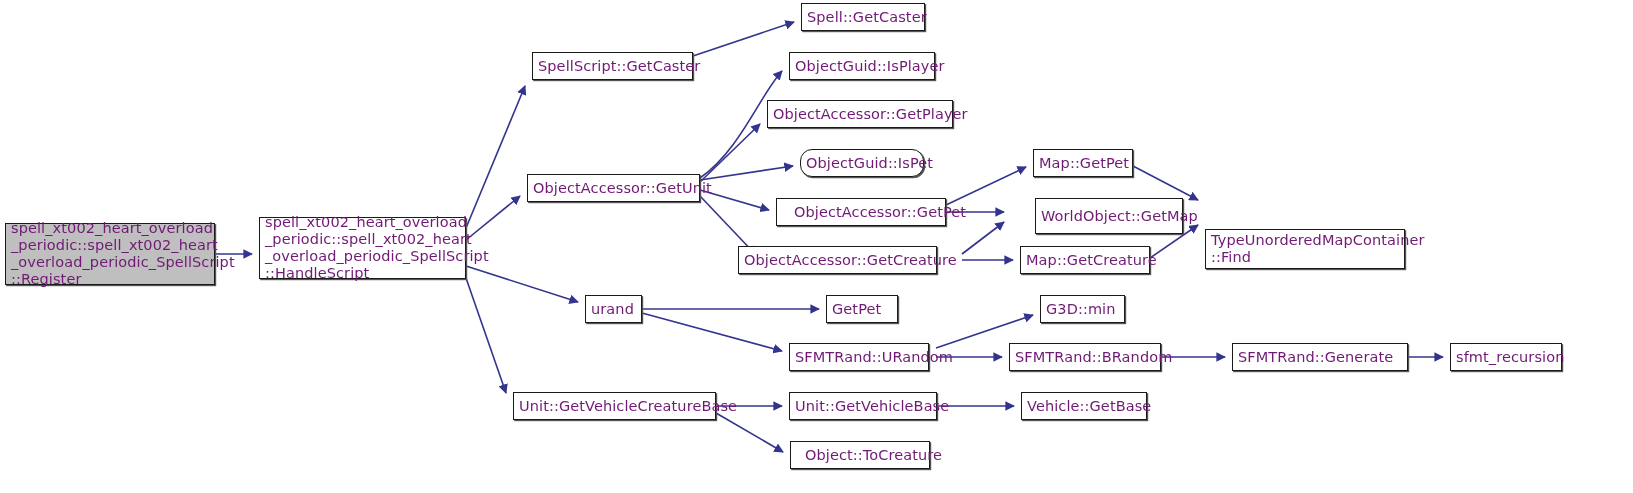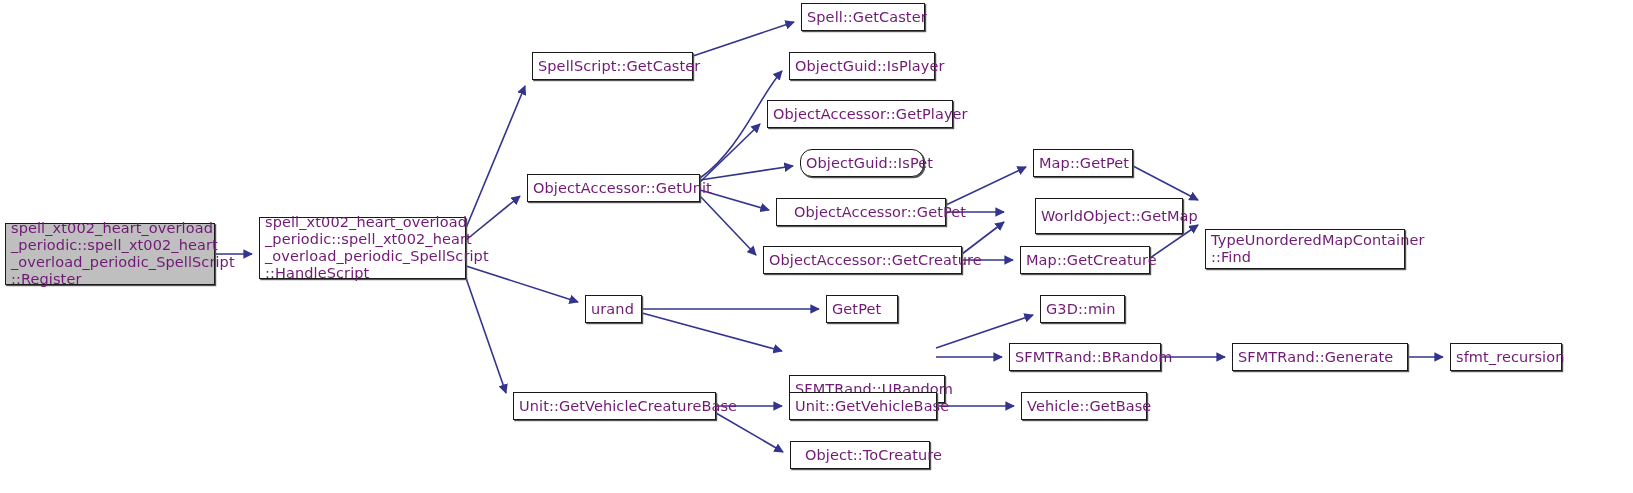--- a/index.html
+++ b/index.html
@@ -102,23 +102,23 @@
 ::HandleScript</span></div>
       <div class="node" style="left: 532px; top: 52px; width: 161px; height: 28px;"><span class="label">SpellScript::GetCaster</span></div>
       <div class="node" style="left: 527px; top: 174px; width: 173px; height: 28px;"><span class="label">ObjectAccessor::GetUnit</span></div>
       <div class="node" style="left: 585px; top: 295px; width: 57px; height: 28px;"><span class="label">urand</span></div>
       <div class="node" style="left: 513px; top: 392px; width: 203px; height: 28px;"><span class="label">Unit::GetVehicleCreatureBase</span></div>
       <div class="node" style="left: 801px; top: 3px; width: 124px; height: 28px;"><span class="label">Spell::GetCaster</span></div>
       <div class="node" style="left: 789px; top: 52px; width: 146px; height: 28px;"><span class="label">ObjectGuid::IsPlayer</span></div>
       <div class="node" style="left: 767px; top: 100px; width: 186px; height: 28px;"><span class="label">ObjectAccessor::GetPlayer</span></div>
       <div class="node" style="left: 800px; top: 149px; width: 124px; height: 28px; border-radius: 12px;"><span class="label">ObjectGuid::IsPet</span></div>
       <div class="node" style="left: 776px; top: 198px; width: 170px; height: 28px; padding-left: 12px;"><span class="label">ObjectAccessor::GetPet</span></div>
-      <div class="node" style="left: 763px; top: 246px; width: 199px; height: 28px;"><span class="label">ObjectAccessor::GetCreature</span></div>
+      <div class="node" style="left: 738px; top: 246px; width: 199px; height: 28px;"><span class="label">ObjectAccessor::GetCreature</span></div>
       <div class="node" style="left: 826px; top: 295px; width: 72px; height: 28px;"><span class="label">GetPet</span></div>
-      <div class="node" style="left: 789px; top: 343px; width: 156px; height: 28px; margin-top: 32px;"><span class="label">SFMTRand::URandom</span></div>
+      <div class="node" style="left: 789px; top: 343px; width: 140px; height: 28px;"><span class="label">SFMTRand::URandom</span></div>
       <div class="node" style="left: 789px; top: 392px; width: 148px; height: 28px;"><span class="label">Unit::GetVehicleBase</span></div>
       <div class="node" style="left: 790px; top: 441px; width: 140px; height: 28px; padding-left: 9px;"><span class="label">Object::ToCreature</span></div>
       <div class="node" style="left: 1033px; top: 149px; width: 100px; height: 28px;"><span class="label">Map::GetPet</span></div>
       <div class="node" style="left: 1011px; top: 198px; width: 148px; height: 36px; margin-left: 24px;"><span class="label">WorldObject::GetMap</span></div>
       <div class="node" style="left: 1020px; top: 246px; width: 130px; height: 28px;"><span class="label">Map::GetCreature</span></div>
       <div class="node" style="left: 1040px; top: 295px; width: 85px; height: 28px;"><span class="label">G3D::min</span></div>
       <div class="node" style="left: 1009px; top: 343px; width: 152px; height: 28px;"><span class="label">SFMTRand::BRandom</span></div>
       <div class="node" style="left: 1021px; top: 392px; width: 126px; height: 28px;"><span class="label">Vehicle::GetBase</span></div>
       <div class="node" style="left: 1205px; top: 191px; width: 200px; height: 40px; margin-top: 38px;"><span class="label">TypeUnorderedMapContainer
 ::Find</span></div>

